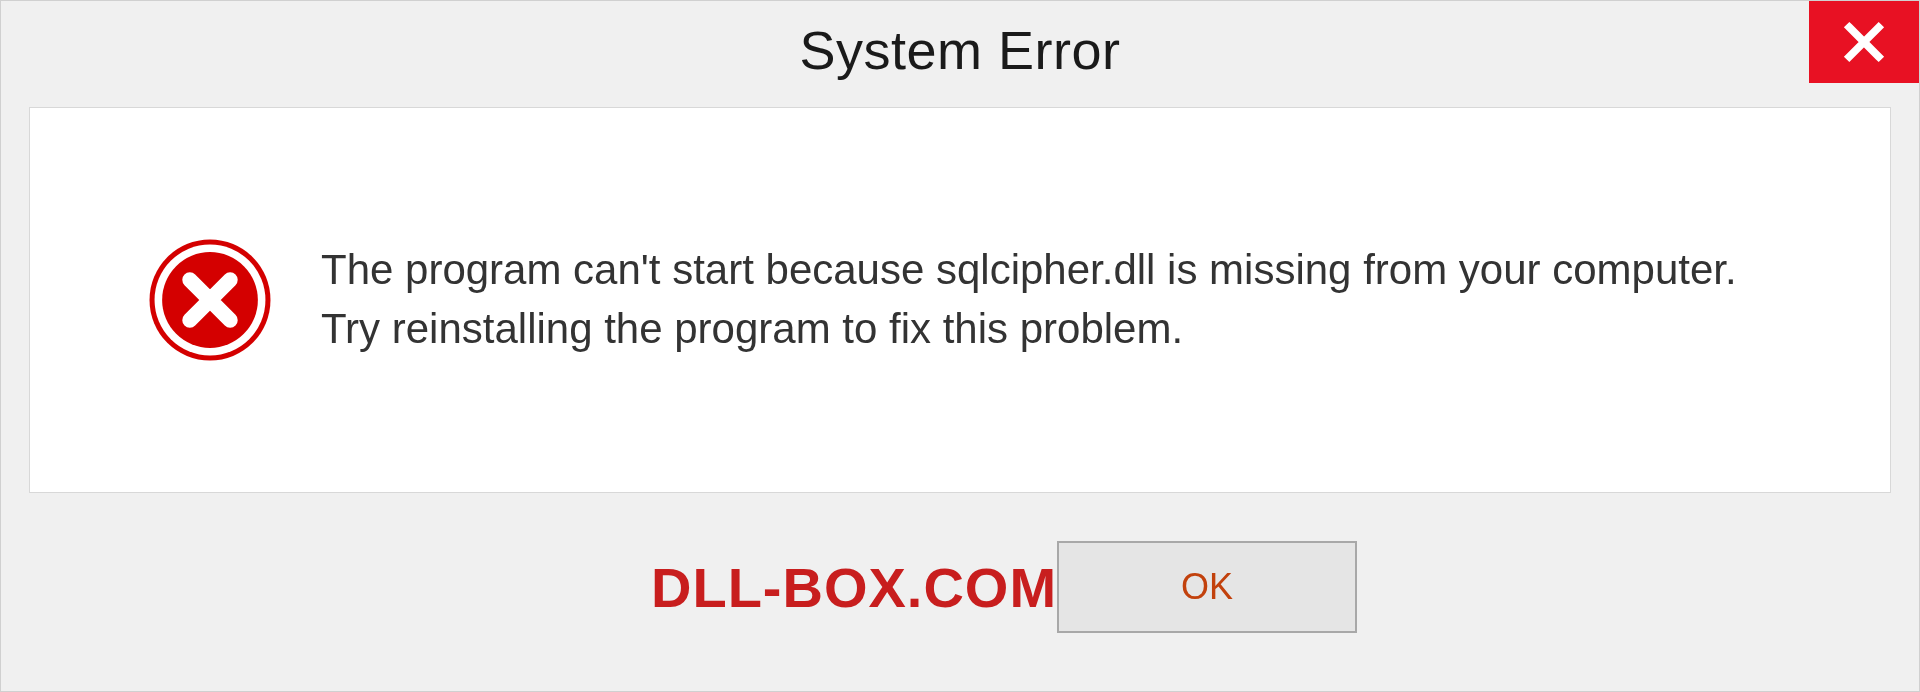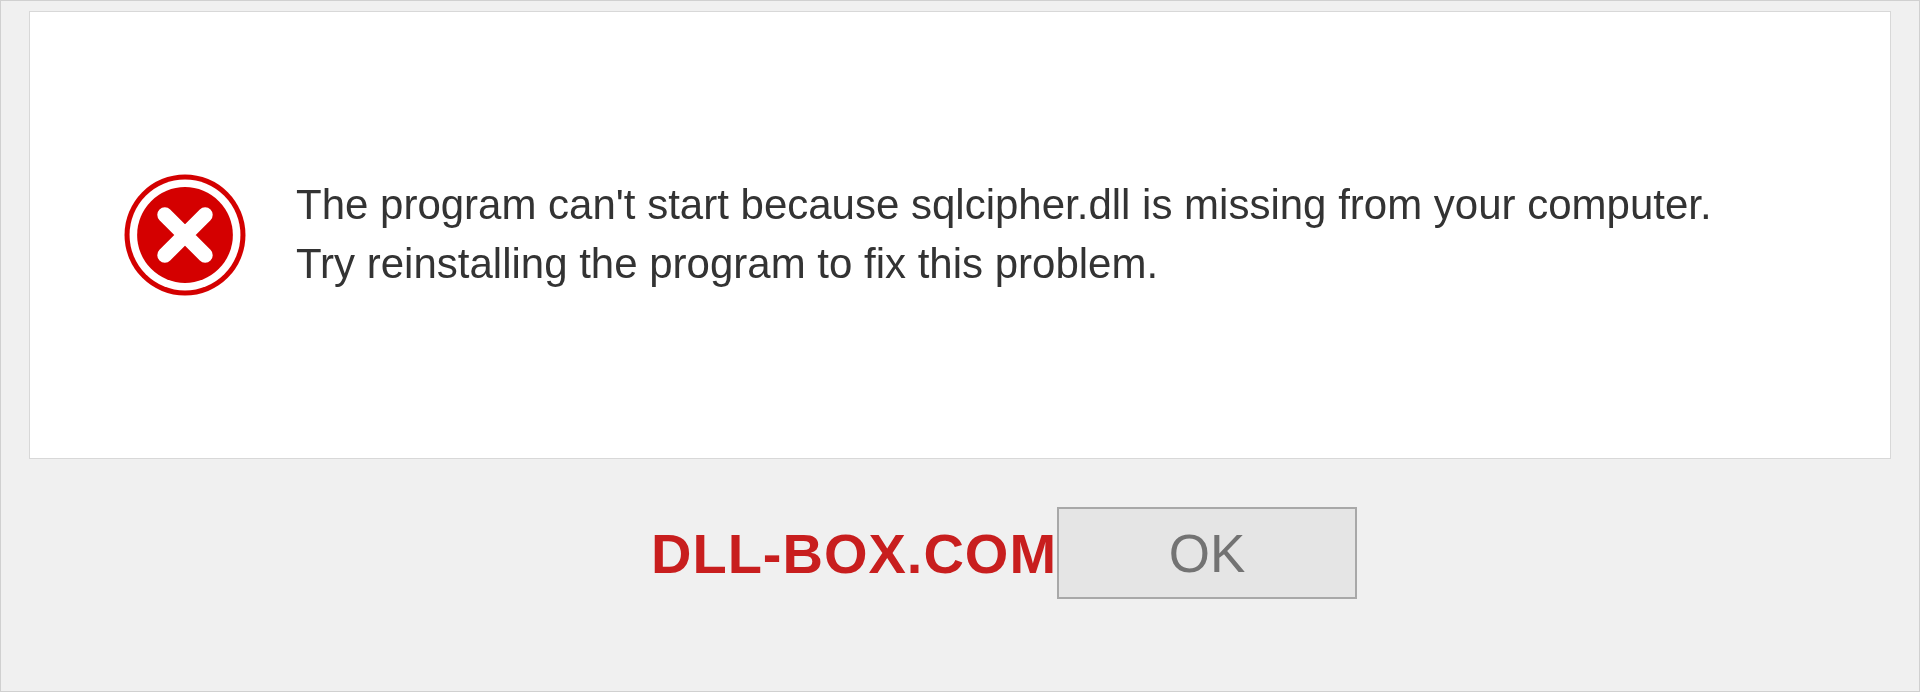--- a/index.html
+++ b/index.html
@@ -50,24 +50,24 @@
       top: 0;
     }
     .close-btn svg {
       width: 44px;
       height: 44px;
     }
     .content-panel {
       background: #ffffff;
       border: 1px solid #d8d8d8;
       margin: 10px 28px 0 28px;
-      height: 448px;
+      height: 386px;
       display: flex;
       align-items: center;
-      padding: 0 30px 0 92px;
+      padding: 0 30px 0 117px;
     }
     .error-icon-wrap {
       flex-shrink: 0;
       width: 126px;
       height: 126px;
       margin-right: 48px;
     }
     .error-icon-wrap svg {
       width: 100%;
       height: 100%;
@@ -91,34 +91,42 @@
       color: #c81e1e;
       letter-spacing: 1px;
       font-family: Arial, sans-serif;
       margin-left: 600px;
     }
     .ok-btn {
       width: 300px;
       height: 92px;
       background: #e5e5e5;
       border: 2px solid #a8a8a8;
-      font-size: 53px;
-      color: #737373;
+      font-size: 36px;
+      color: #c2410c;
       display: flex;
       align-items: center;
       justify-content: center;
       cursor: pointer;
       font-family: "Segoe UI", Tahoma, Arial, sans-serif;
     }
   </style>
 </head>
 <body>
 
 <div class="dialog">
 
+  <div class="titlebar">
+    <div class="title-text">System Error</div>
+    <div class="close-btn">
+      <svg viewBox="0 0 24 24">
+        <path d="M4 4 L20 20 M20 4 L4 20" stroke="#ffffff" stroke-width="4.2" stroke-linecap="square" fill="none"></path>
+      </svg>
+    </div>
+  </div>
 
   <div class="content-panel">
     <div class="error-icon-wrap">
       <svg viewBox="0 0 100 100">
         <circle cx="50" cy="50" r="48" fill="#d40000"></circle>
         <circle cx="50" cy="50" r="44" fill="#ffffff"></circle>
         <circle cx="50" cy="50" r="38" fill="#d40000"></circle>
         <path d="M34 34 L66 66 M66 34 L34 66" stroke="#ffffff" stroke-width="12" stroke-linecap="round" fill="none"></path>
       </svg>
     </div>

